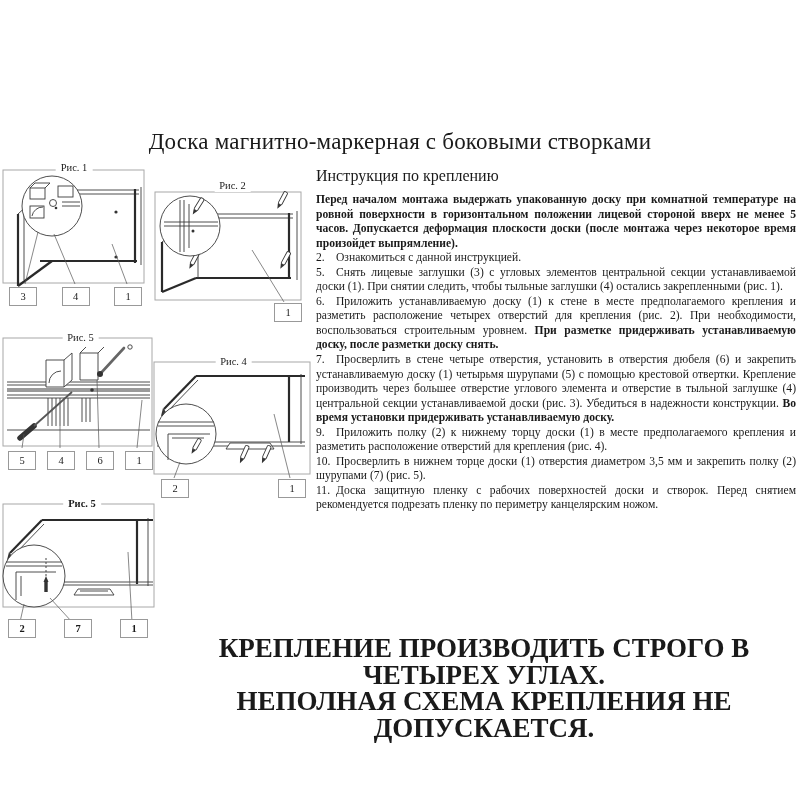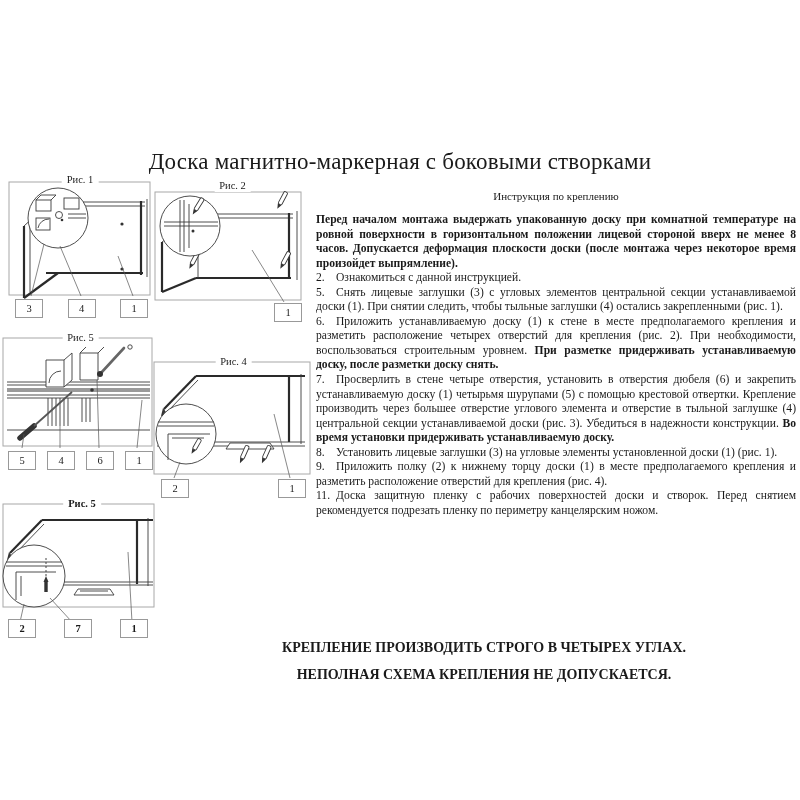--- a/index.html
+++ b/index.html
@@ -1,36 +1,36 @@
 <!DOCTYPE html>
 <html><head>
 <meta charset="utf-8">
 <style>
   html,body{margin:0;padding:0;}
   body{
     width:800px;height:800px;background:#ffffff;position:relative;overflow:hidden;
     font-family:"Liberation Serif","DejaVu Serif",serif;color:#1a1a1a;
   }
-  .abs{position:absolute;margin-top:20px;}
+  .abs{position:absolute;}
   #doc-title{top:129px;left:0;width:800px;text-align:center;font-size:23px;letter-spacing:0.2px;}
   #instr-col{top:167px;left:316px;width:480px;font-size:11.6px;line-height:14.55px;text-align:justify;}
-  #instr-heading{text-align:center;font-size:11px;font-weight:normal;margin:0 0 8px 0;line-height:18px;}
+  #instr-heading{text-align:left;font-size:16px;font-weight:normal;margin:0 0 8px 0;line-height:18px;}
   #intro{font-weight:bold;}
   .instr-item .num{display:inline-block;min-width:20px;}
   .b{font-weight:bold;}
-  #warning{top:615px;left:168px;width:632px;text-align:center;font-weight:bold;font-size:14px;line-height:26.5px;}
+  #warning{top:635px;left:168px;width:632px;text-align:center;font-weight:bold;font-size:27px;line-height:26.5px;}
   
   .fig{position:absolute;}
   .fig svg{position:absolute;left:0;top:0;display:block;}
   .fig-caption{position:absolute;top:2px;left:50%;transform:translateX(-50%);
     background:#fff;padding:0 5px;font-size:10.5px;white-space:nowrap;line-height:12px;}
   .fig-labels{position:absolute;left:0;right:0;bottom:2px;display:flex;justify-content:space-between;}
   .fig-label{width:28px;height:19px;border:1px solid #999;background:#fff;font-size:10.5px;
     display:flex;align-items:center;justify-content:center;box-sizing:border-box;}
-  #fig1{left:8px;top:160px;width:144px;height:148px;margin-top:12px;}
+  #fig1{left:2px;top:160px;width:144px;height:148px;}
   #fig1 .fig-labels{padding:0 4px 0 7px;}
   #fig2{left:152px;top:178px;width:161px;height:146px;}
   #fig2 .fig-labels{justify-content:flex-end;padding-right:11px;}
   #fig3{left:2px;top:330px;width:157px;height:142px;}
   #fig3 .fig-labels{padding:0 6px;}
   #fig4{left:152px;top:354px;width:163px;height:146px;}
   #fig4 .fig-labels{padding:0 9px;}
   #fig5{left:2px;top:496px;width:160px;height:144px;font-weight:bold;}
   #fig5 .fig-labels{padding:0 14px 0 6px;}
   
@@ -264,28 +264,28 @@
   <div class="fig-caption">Рис. 5</div>
   <div class="fig-labels">
       <span class="fig-label">2</span>
       <span class="fig-label">7</span>
       <span class="fig-label">1</span>
     </div>
 </div>
 
 <div id="instr-col" class="abs">
   <div id="instr-heading">Инструкция по креплению</div>
-  <div id="intro">Перед началом монтажа выдержать упакованную доску при комнатной температуре на ровной поверхности в горизонтальном положении лицевой стороной вверх не менее 8 часов. Допускается деформация плоскости доски (после монтажа через некоторое время произойдет выпрямление).</div>
+  <div id="intro">Перед началом монтажа выдержать упакованную доску при комнатной температуре на ровной поверхности в горизонтальном положении лицевой стороной вверх не менее 5 часов. Допускается деформация плоскости доски (после монтажа через некоторое время произойдет выпрямление).</div>
   <div id="instr-list">
       <div class="instr-item"><span class="num">2.</span><span>Ознакомиться с данной инструкцией.</span></div>
       <div class="instr-item"><span class="num">5.</span><span>Снять лицевые заглушки (3) с угловых элементов центральной секции устанавливаемой доски (1). При снятии следить, чтобы тыльные заглушки (4) остались закрепленными (рис. 1).</span></div>
       <div class="instr-item"><span class="num">6.</span><span>Приложить устанавливаемую доску (1) к стене в месте предполагаемого крепления и разметить расположение четырех отверстий для крепления (рис. 2). При необходимости, воспользоваться строительным уровнем. </span><span class="b">При разметке придерживать устанавливаемую доску, после разметки доску снять.</span></div>
       <div class="instr-item"><span class="num">7.</span><span>Просверлить в стене четыре отверстия, установить в отверстия дюбеля (6) и закрепить устанавливаемую доску (1) четырьмя шурупами (5) с помощью крестовой отвертки. Крепление производить через большее отверстие углового элемента и отверстие в тыльной заглушке (4) центральной секции устанавливаемой доски (рис. 3). Убедиться в надежности конструкции. </span><span class="b">Во время установки придерживать устанавливаемую доску.</span></div>
-      <div class="instr-item"><span class="num">8.</span><span>Установить лицевые заглушки (3) на угловые элементы установленной доски (1) (рис. 1).</span></div>
       <div class="instr-item"><span class="num">9.</span><span>Приложить полку (2) к нижнему торцу доски (1) в месте предполагаемого крепления и разметить расположение отверстий для крепления (рис. 4).</span></div>
+      <div class="instr-item"><span class="num">10.</span><span>Просверлить в нижнем торце доски (1) отверстия диаметром 3,5 мм и закрепить полку (2) шурупами (7) (рис. 5).</span></div>
       <div class="instr-item"><span class="num">11.</span><span>Доска защитную пленку с рабочих поверхностей доски и створок. Перед снятием рекомендуется подрезать пленку по периметру канцелярским ножом.</span></div>
     </div>
 </div>
 
 <div id="warning" class="abs">
   <div>КРЕПЛЕНИЕ ПРОИЗВОДИТЬ СТРОГО В ЧЕТЫРЕХ УГЛАХ.</div>
   <div>НЕПОЛНАЯ СХЕМА КРЕПЛЕНИЯ НЕ ДОПУСКАЕТСЯ.</div>
 </div>
 
 </body></html>

